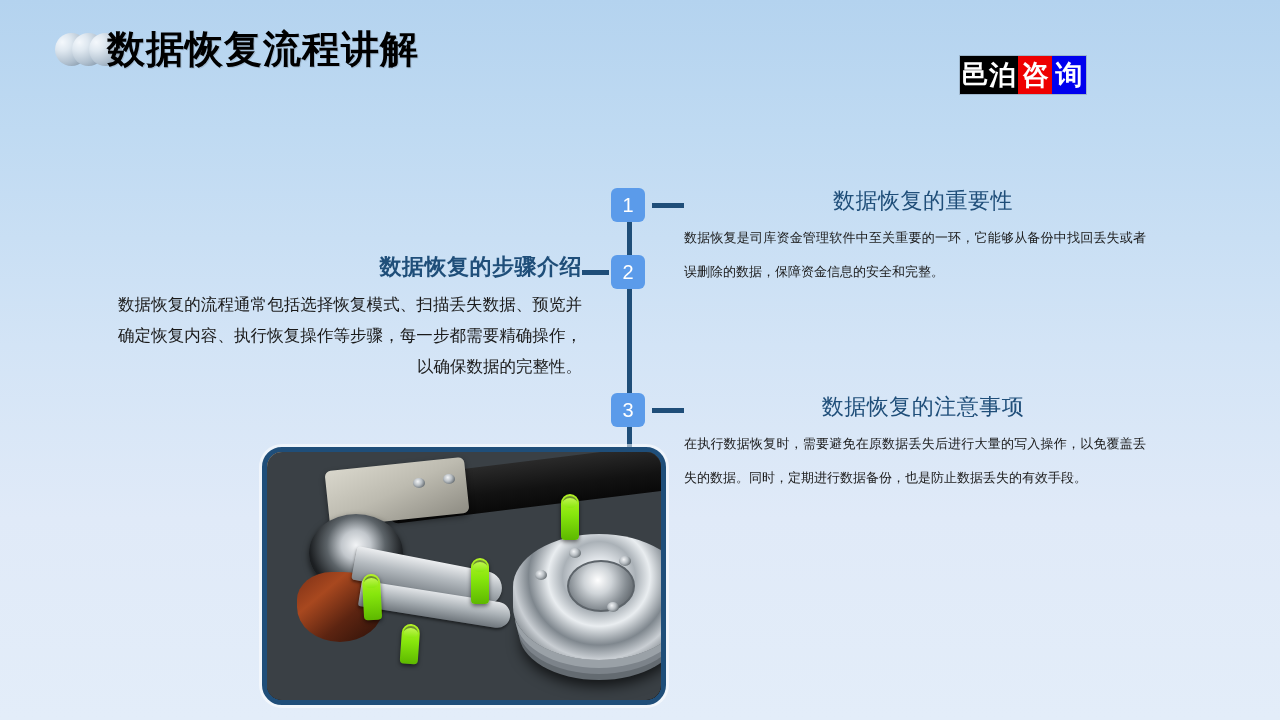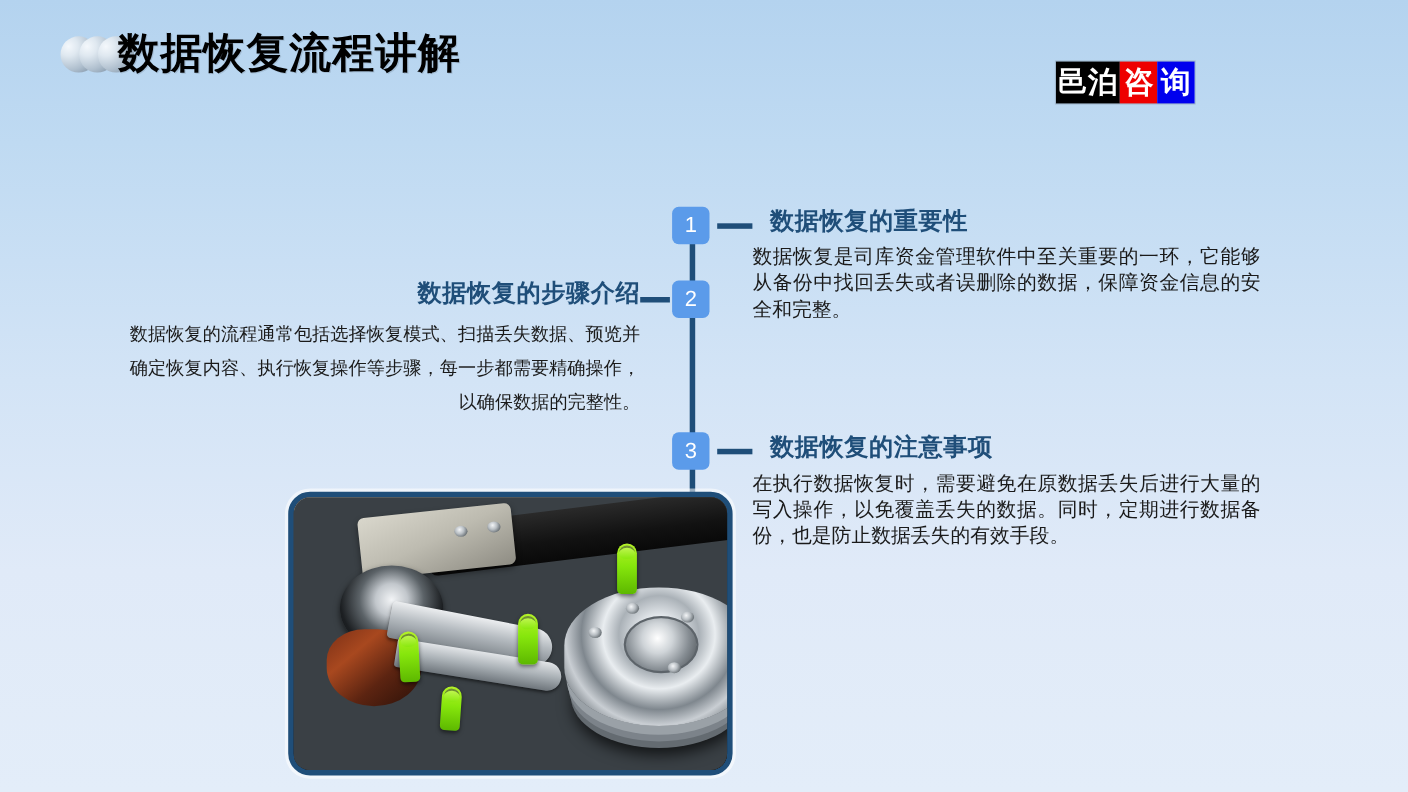--- a/index.html
+++ b/index.html
@@ -131,30 +131,31 @@
   .block-right {
     position: absolute;
     left: 684px;
     width: 462px;
   }
   .block-right.r1 { top: 186px; }
   .block-right.r3 { top: 392px; }
 
   .blk-heading {
     font-size: 22px;
-    font-weight: bold;
+    font-weight: normal;
     color: #1f4e79;
     line-height: 30px;
     margin: 0 0 5px 16px;
     letter-spacing: 0.5px;
+    text-align: center;
   }
   .blk-body {
-    font-size: 18px;
+    font-size: 13px;
     color: #1a1a1a;
-    line-height: 24px;
+    line-height: 34px;
     text-align: justify;
     text-justify: inter-ideograph;
     margin: 0;
   }
 
   
   .block-left {
     position: absolute;
     left: 118px;
     top: 253px;

